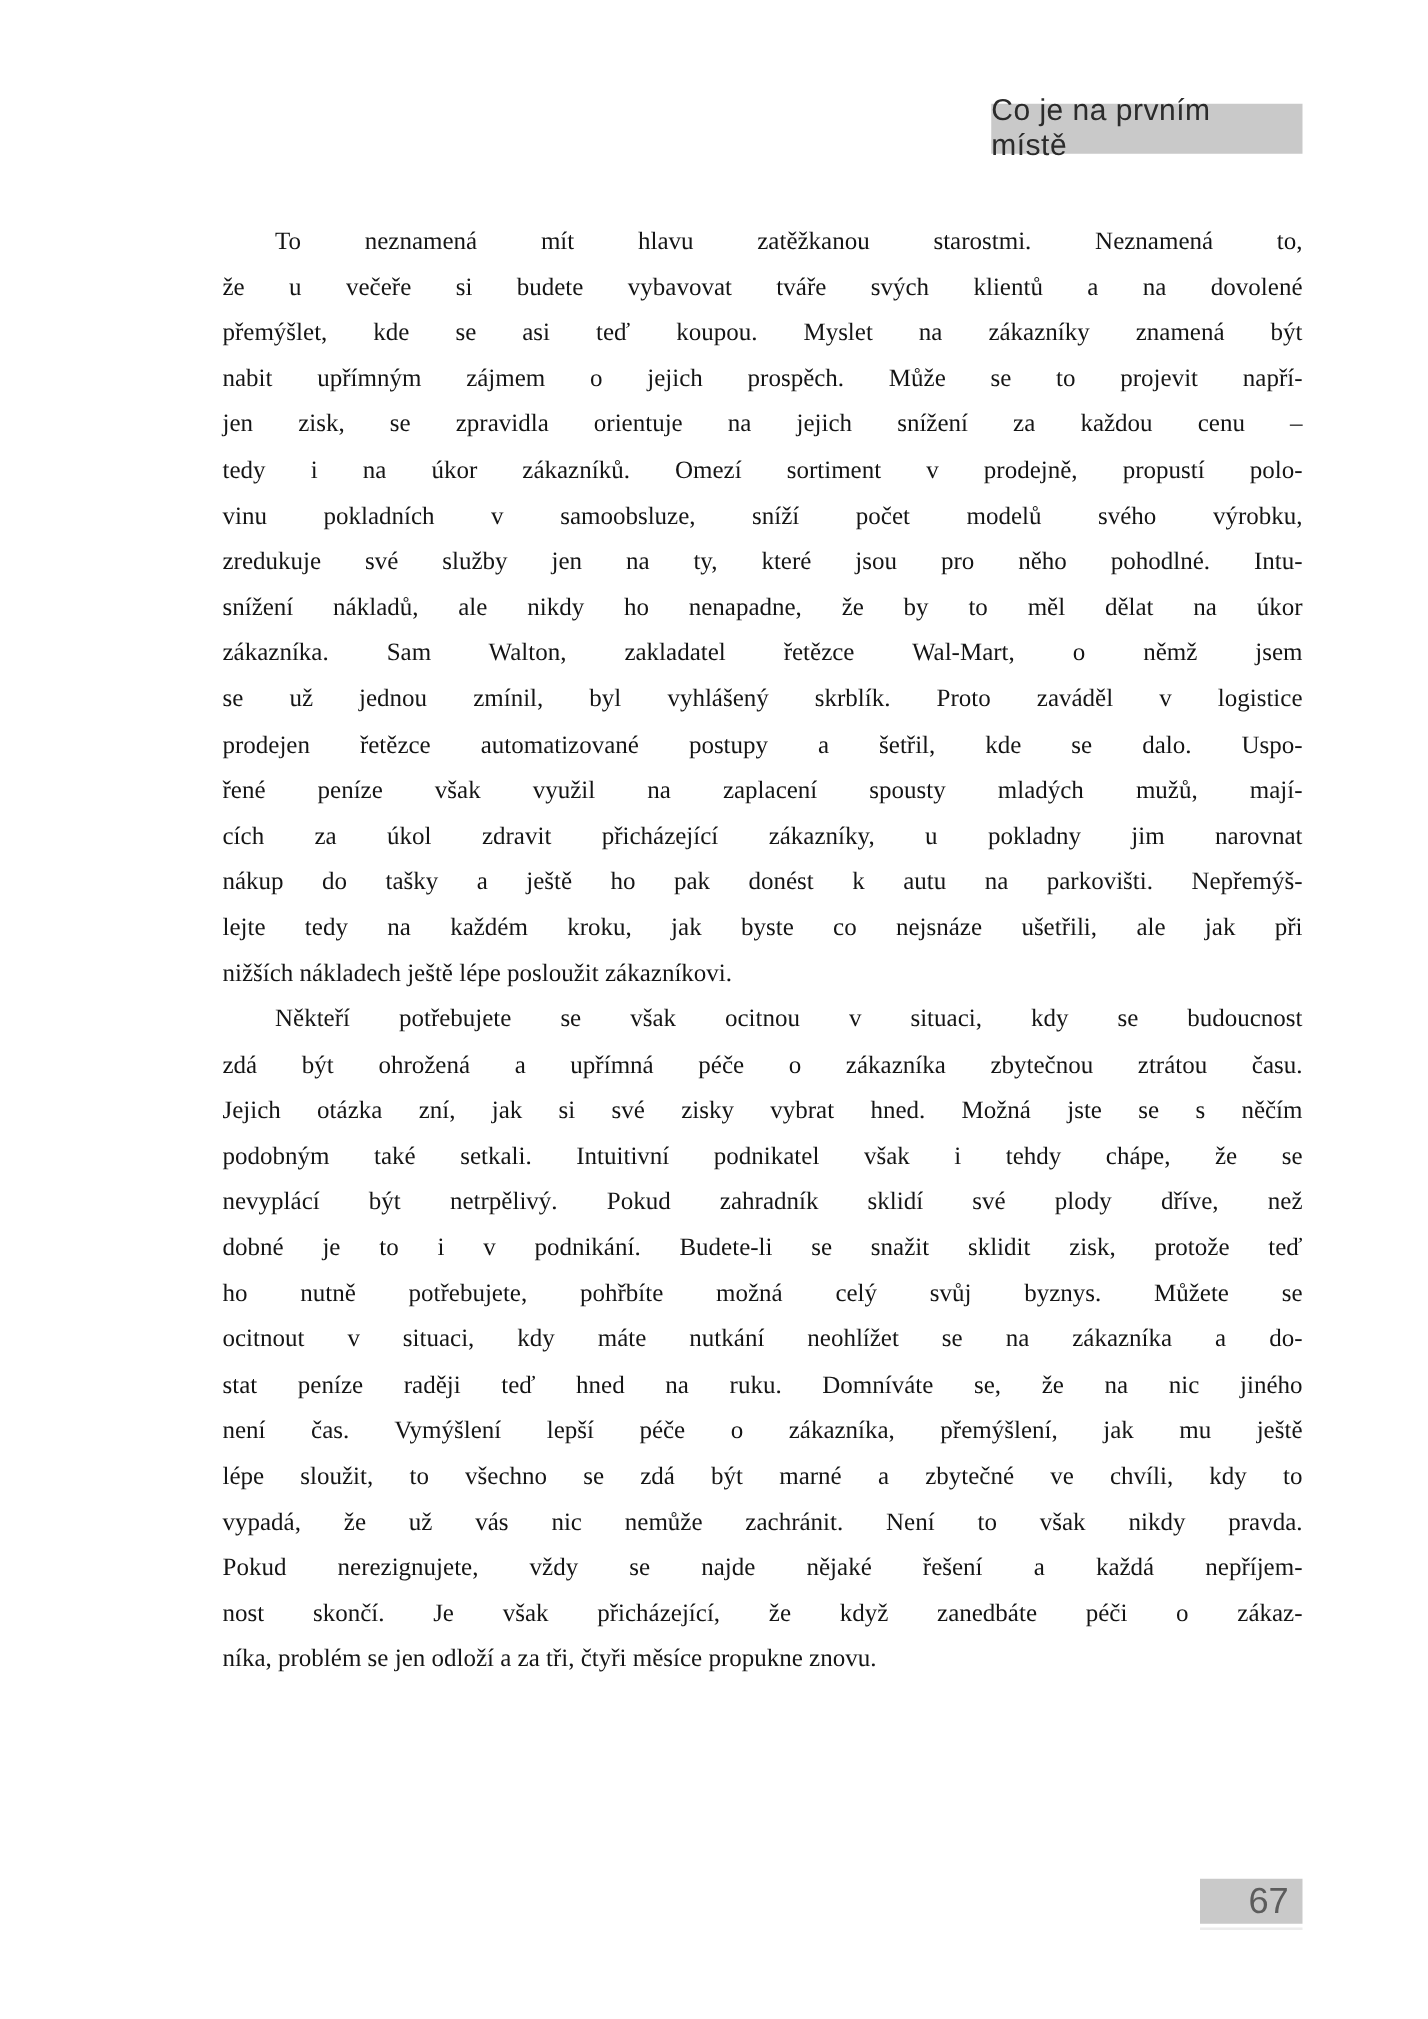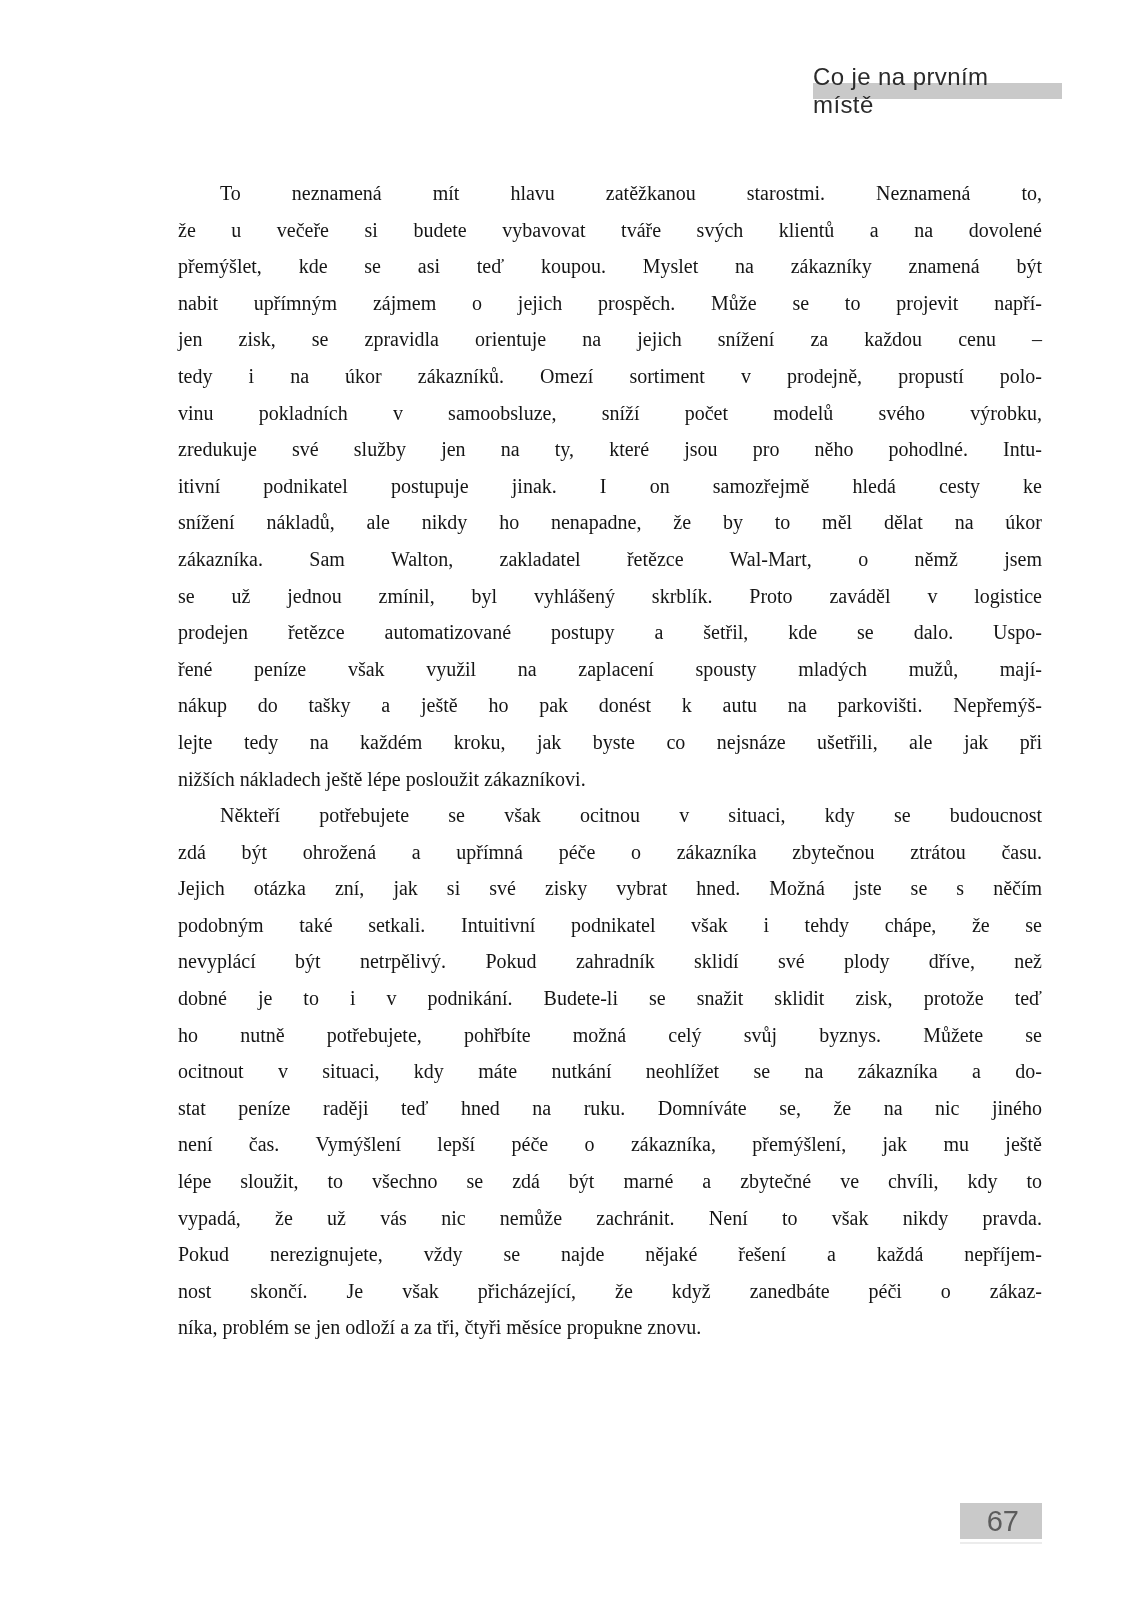--- a/index.html
+++ b/index.html
@@ -13,32 +13,31 @@
     height: 1615px;
     background: var(--page-bg, #ffffff);
     overflow: hidden;
     font-family: "Liberation Serif", serif;
   }
   .header-box {
     position: absolute;
     left: 793px;
     top: 83px;
     width: 249px;
-    height: 16px;
+    height: 40px;
     background: var(--box-bg, #c9c9c9);
     display: flex;
     align-items: center;
     justify-content: flex-end;
     padding-right: 7px;
     box-sizing: border-box;
     font-family: "Liberation Sans", sans-serif;
     font-size: 24px;
     letter-spacing: 0.4px;
     color: var(--header-text, #2b2b2b);
-    margin-left: 20px;
   }
   .text-block {
     position: absolute;
     left: 178px;
     top: 175px;
     width: 864px;
     font-size: 20px;
     line-height: 36.6px;
     color: var(--body-text, #151515);
   }
@@ -57,21 +56,21 @@
   .page-badge {
     position: absolute;
     left: 960px;
     top: 1503px;
     width: 82px;
     height: 36px;
     background: var(--box-bg, #c9c9c9);
     display: flex;
     align-items: center;
     justify-content: flex-end;
-    padding-right: 23px;
+    padding-right: 11px;
     box-sizing: border-box;
     font-family: "Liberation Sans", sans-serif;
     font-size: 29px;
     color: var(--page-number-text, #5c5c5c);
     text-align: center;
   }
   .page-badge-shadow {
     position: absolute;
     left: 960px;
     top: 1542px;
@@ -92,26 +91,26 @@
   <div class="text-block">
       <div>
         <div class="line indent">To neznamená mít hlavu zatěžkanou starostmi. Neznamená to,</div>
         <div class="line">že u večeře si budete vybavovat tváře svých klientů a na dovolené</div>
         <div class="line">přemýšlet, kde se asi teď koupou. Myslet na zákazníky znamená být</div>
         <div class="line">nabit upřímným zájmem o jejich prospěch. Může se to projevit napří-</div>
         <div class="line">jen zisk, se zpravidla orientuje na jejich snížení za každou cenu –</div>
         <div class="line">tedy i na úkor zákazníků. Omezí sortiment v prodejně, propustí polo-</div>
         <div class="line">vinu pokladních v samoobsluze, sníží počet modelů svého výrobku,</div>
         <div class="line">zredukuje své služby jen na ty, které jsou pro něho pohodlné. Intu-</div>
-        <div class="line">itivní podnikatel postupuje jinak. I on samozřejmě hledá cesty ke</div>
         <div class="line">snížení nákladů, ale nikdy ho nenapadne, že by to měl dělat na úkor</div>
         <div class="line">zákazníka. Sam Walton, zakladatel řetězce Wal-Mart, o němž jsem</div>
         <div class="line">se už jednou zmínil, byl vyhlášený skrblík. Proto zaváděl v logistice</div>
         <div class="line">prodejen řetězce automatizované postupy a šetřil, kde se dalo. Uspo-</div>
         <div class="line">řené peníze však využil na zaplacení spousty mladých mužů, mají-</div>
+        <div class="line">cích za úkol zdravit přicházející zákazníky, u pokladny jim narovnat</div>
         <div class="line">nákup do tašky a ještě ho pak donést k autu na parkovišti. Nepřemýš-</div>
         <div class="line">lejte tedy na každém kroku, jak byste co nejsnáze ušetřili, ale jak při</div>
         <div class="line last">nižších nákladech ještě lépe posloužit zákazníkovi.</div>
       </div>
       <div>
         <div class="line indent">Někteří potřebujete se však ocitnou v situaci, kdy se budoucnost</div>
         <div class="line">zdá být ohrožená a upřímná péče o zákazníka zbytečnou ztrátou času.</div>
         <div class="line">Jejich otázka zní, jak si své zisky vybrat hned. Možná jste se s něčím</div>
         <div class="line">podobným také setkali. Intuitivní podnikatel však i tehdy chápe, že se</div>
         <div class="line">nevyplácí být netrpělivý. Pokud zahradník sklidí své plody dříve, než</div>

